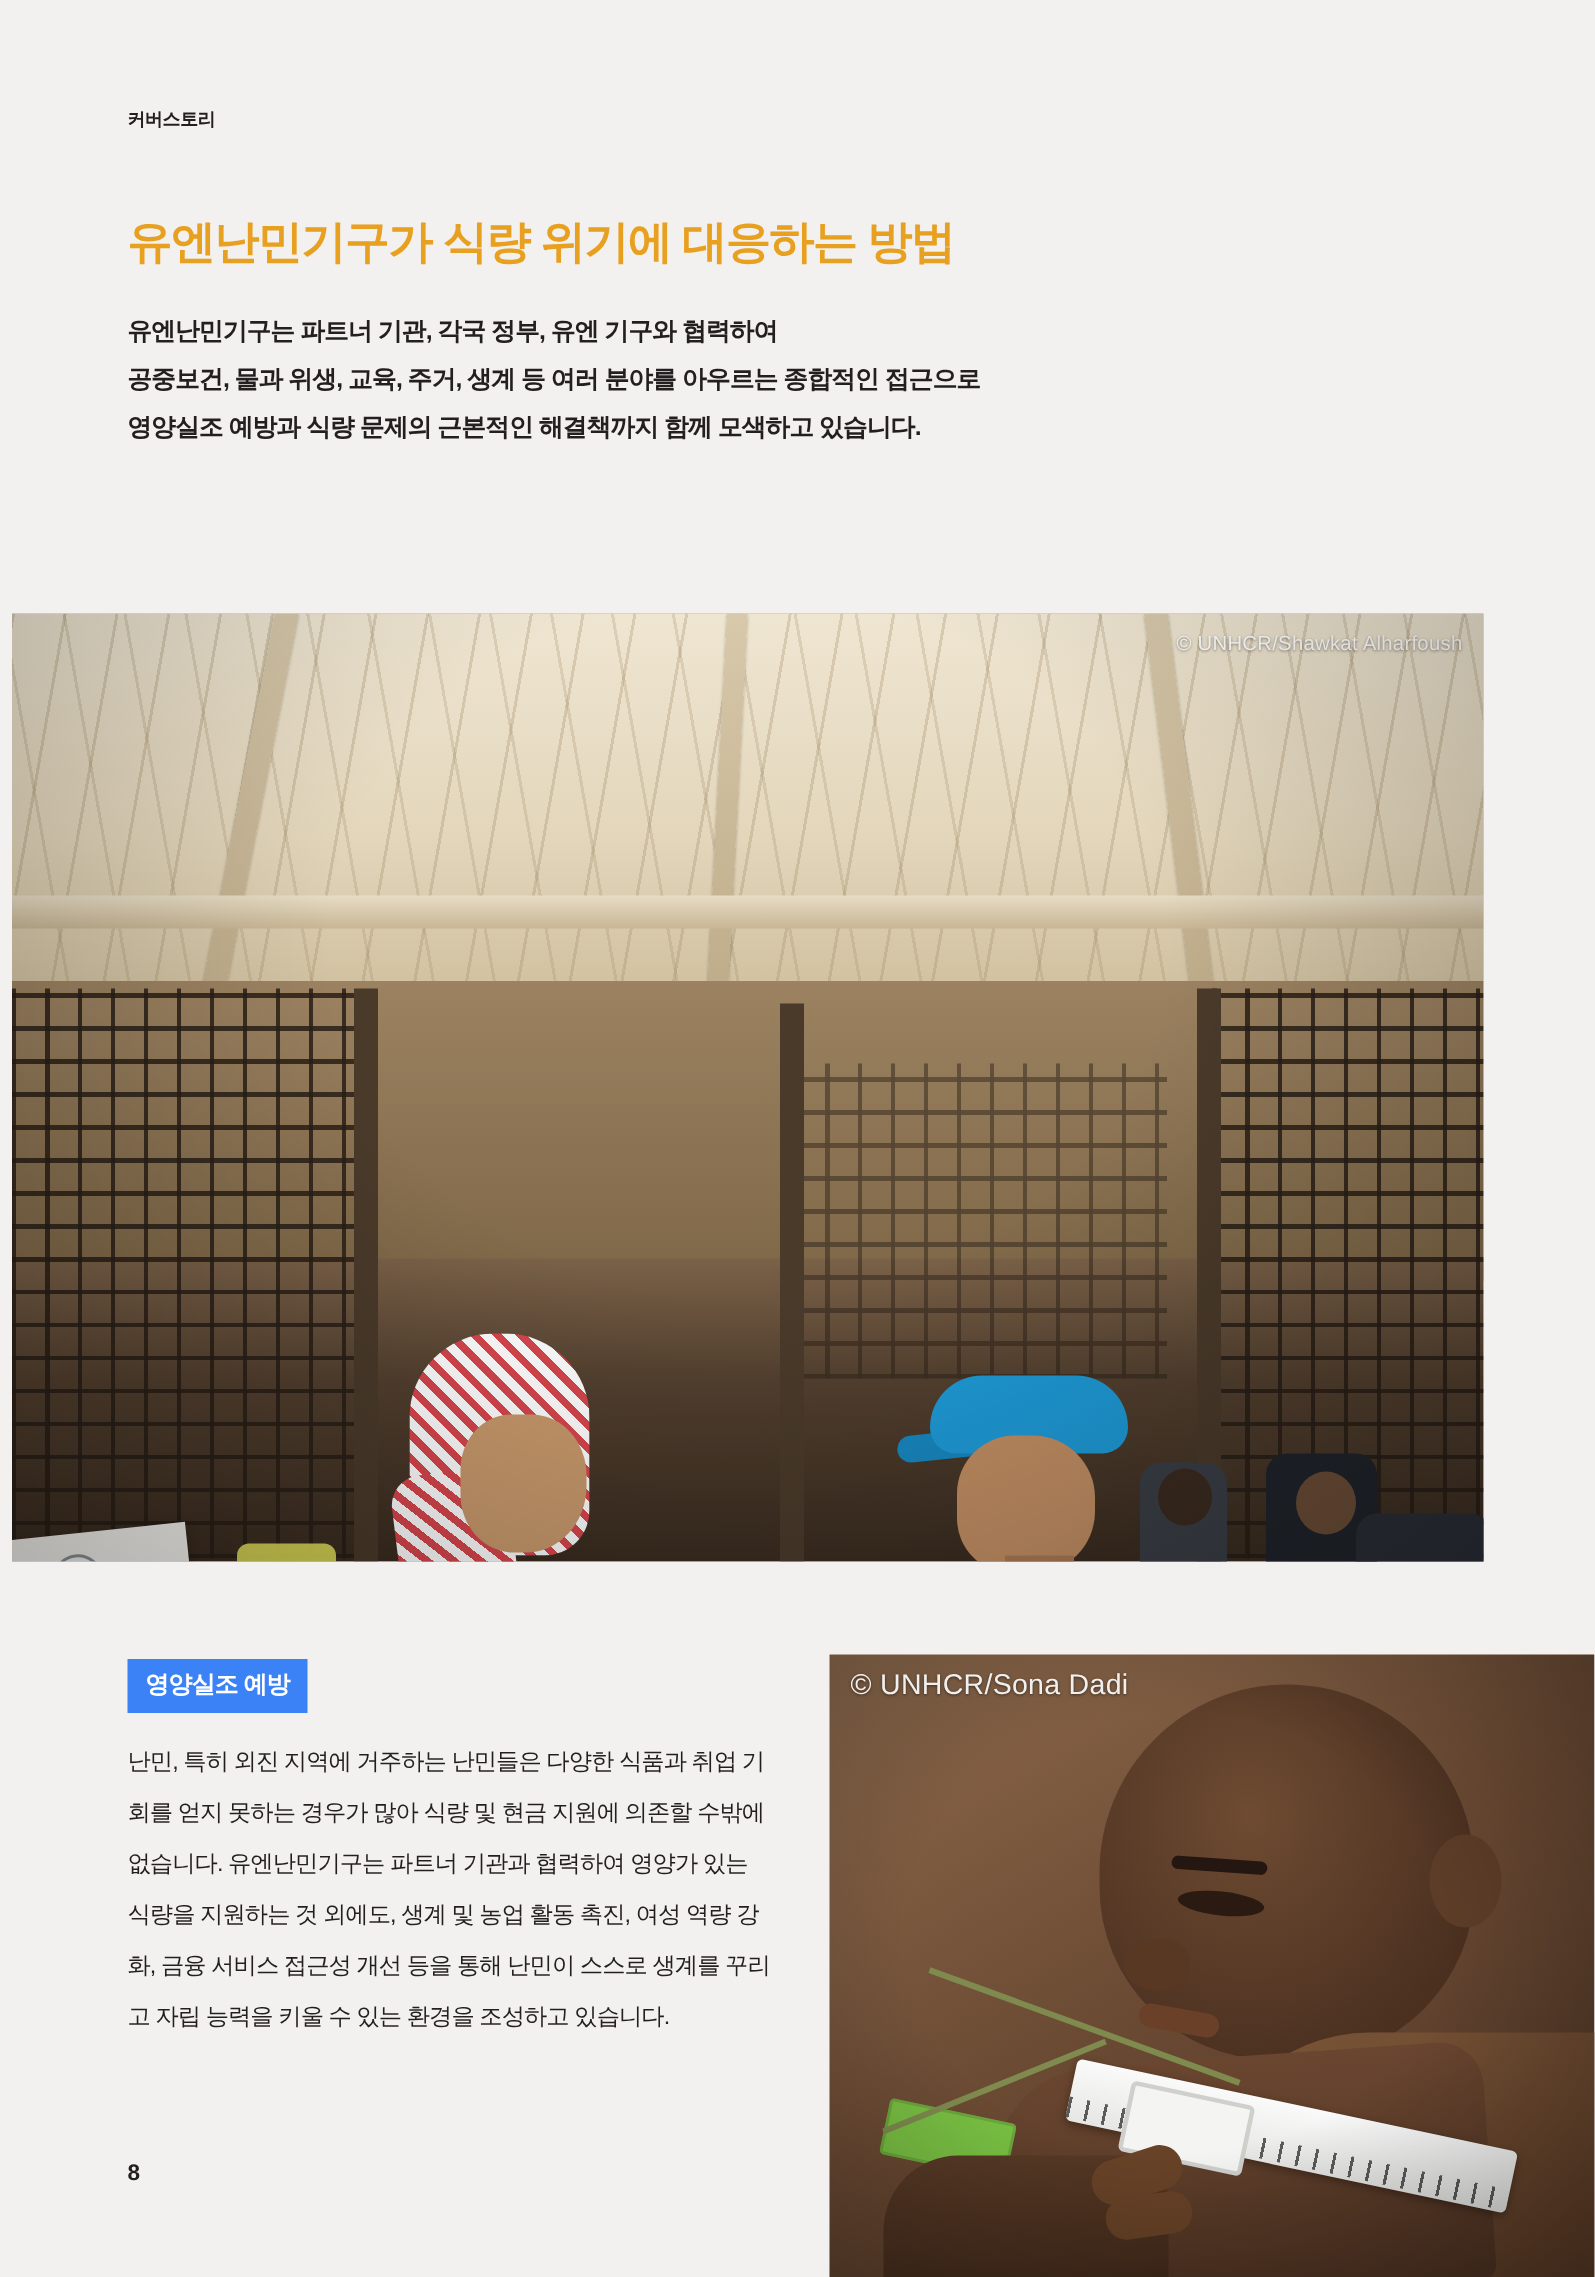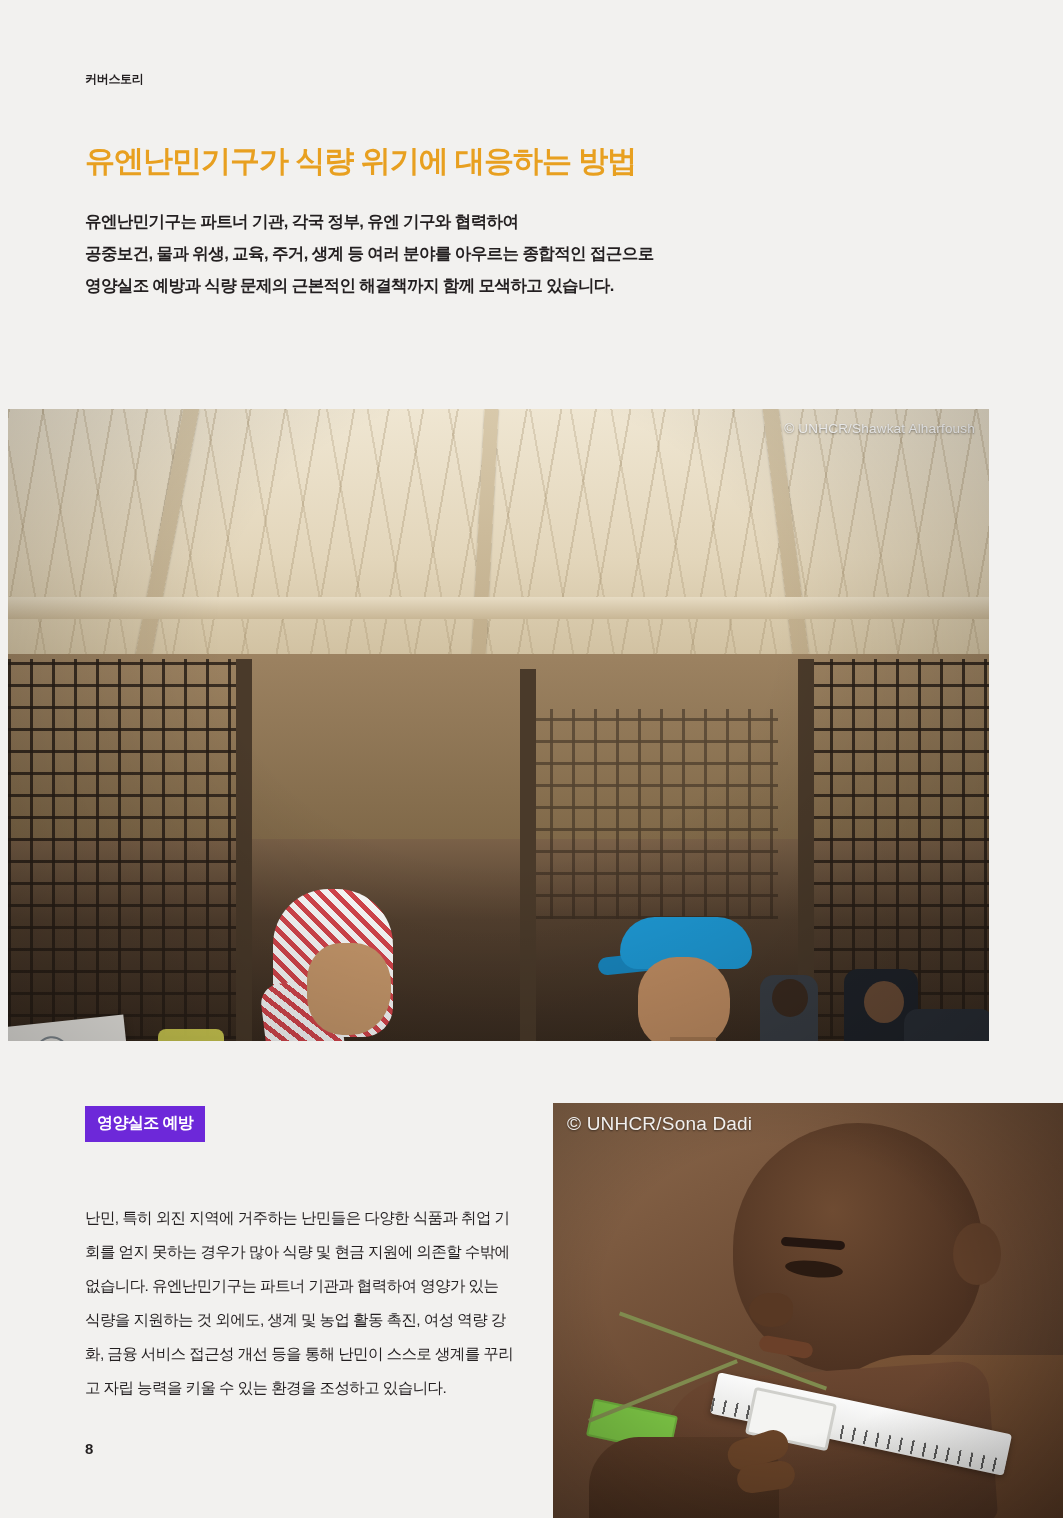--- a/index.html
+++ b/index.html
@@ -170,36 +170,35 @@
   .hero-shadow {
     position: absolute; left: 0; top: 0; width: 100%; height: 100%;
     background: radial-gradient(ellipse at 50% 35%, rgba(0,0,0,0) 40%, rgba(0,0,0,.28) 100%);
     pointer-events: none; z-index: 60;
   }
 
   
   .sec-tag {
     position: absolute;
     left: 85px; top: 1106px;
-    background: #6d28d9;
+    background: #3b82f6;
     color: #ffffff;
     font-size: 16px;
     font-weight: 700;
     padding: 7px 12px 8px 12px;
     letter-spacing: -0.6px;
   }
   .sec-body {
     position: absolute;
     left: 85px; top: 1158px;
     width: 430px;
     font-size: 15.5px;
     line-height: 34px;
     color: #231f20;
     letter-spacing: -0.6px;
-    margin-top: 43px;
   }
   .page-num {
     position: absolute;
     left: 85px; top: 1440px;
     font-size: 15px;
     font-weight: 700;
     color: #231f20;
   }
 
   

